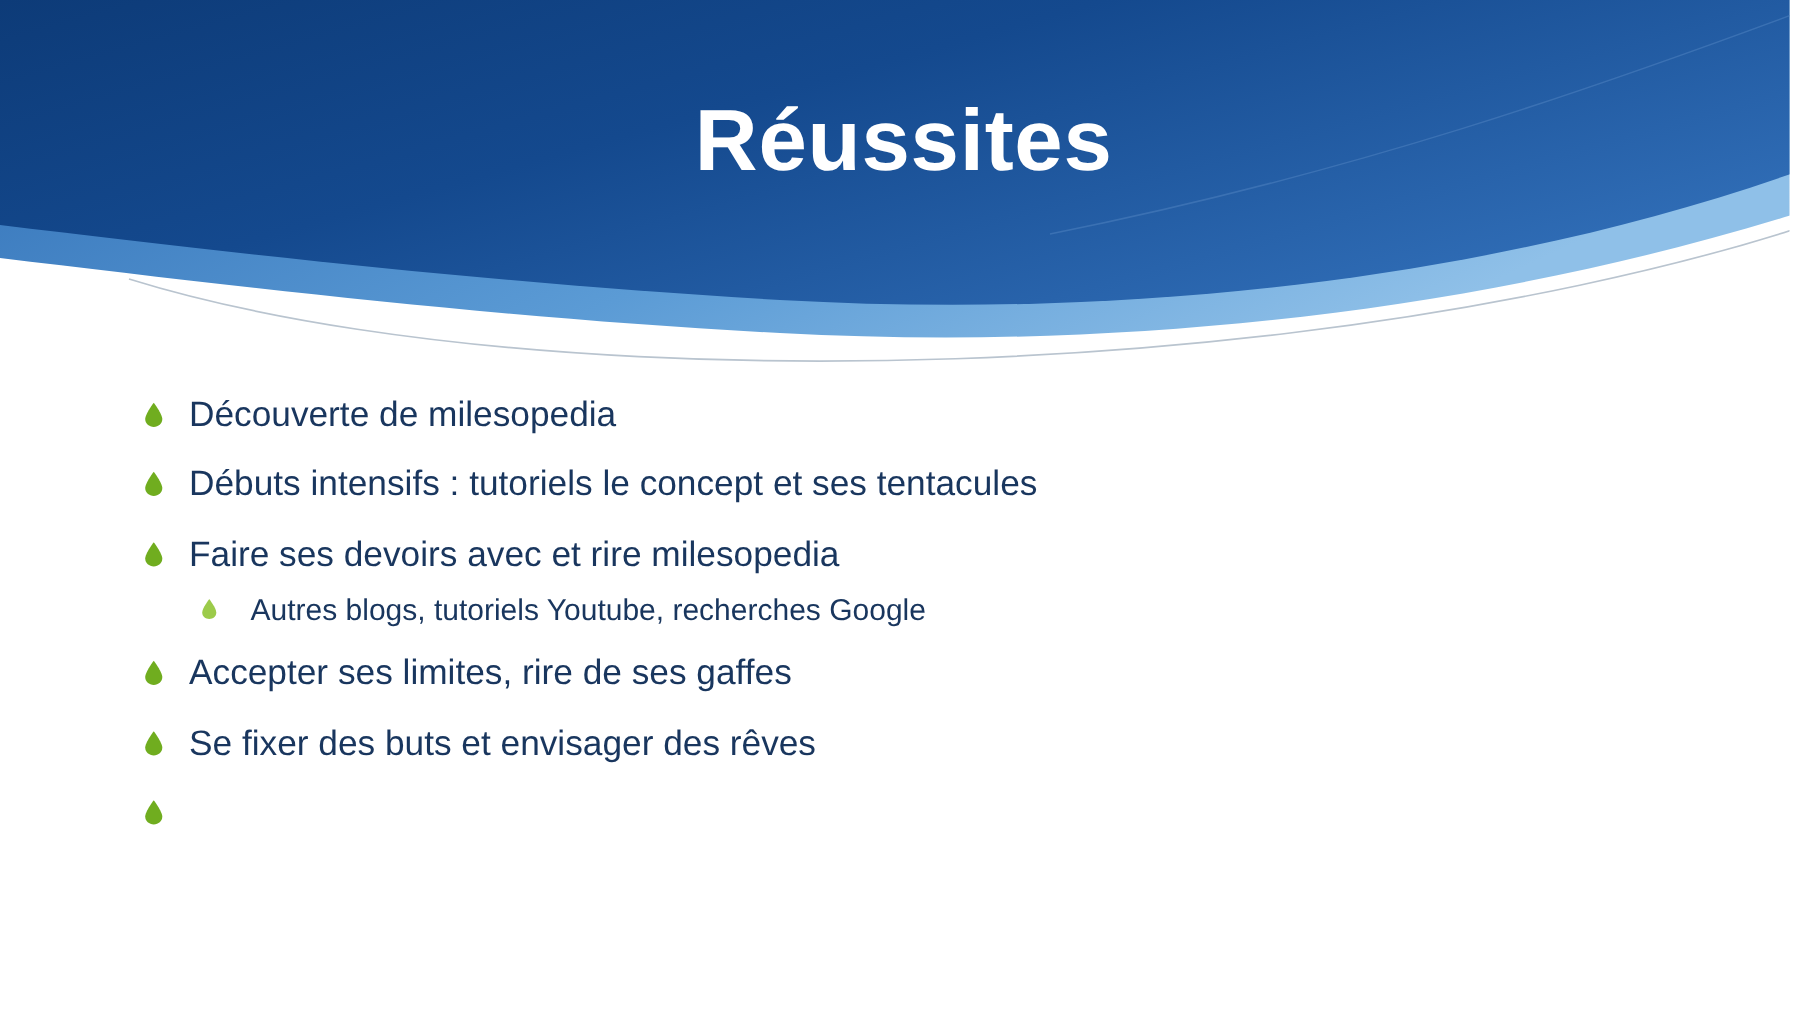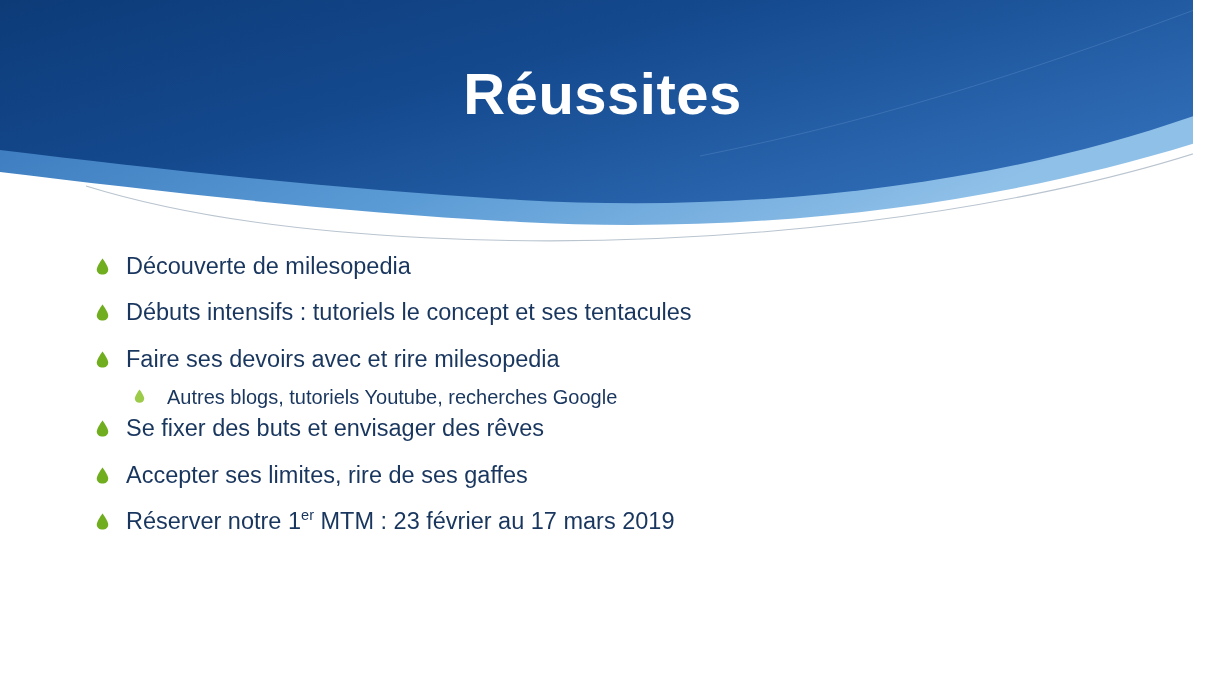--- a/index.html
+++ b/index.html
@@ -39,35 +39,35 @@
     font-size: 58px;
     font-weight: bold;
     letter-spacing: 0.5px;
     line-height: 1.1;
     z-index: 5;
   }
   
   .content {
     position: absolute;
     left: 96px;
-    top: 252px;
+    top: 262px;
     width: 1020px;
   }
   .bullet-row {
     display: flex;
     align-items: flex-start;
     margin-bottom: 16px;
   }
   .bullet-row.lvl1 {
     margin-bottom: 17px;
   }
   .bullet-row.lvl2 {
     margin-left: 38px;
     margin-top: -6px;
-    margin-bottom: 4px;
+    margin-bottom: 14px;
   }
   .marker {
     flex: 0 0 auto;
     width: 30px;
     display: flex;
     justify-content: flex-start;
     align-items: center;
     padding-top: 6px;
   }
   .lvl2 .marker {
@@ -162,35 +162,34 @@
       </span>
       <span class="text">Autres blogs, tutoriels Youtube, recherches Google</span>
     </div>
 
     <div class="bullet-row lvl1">
       <span class="marker">
         <svg class="drop" width="13" height="17" viewBox="0 0 13 17" xmlns="http://www.w3.org/2000/svg">
           <path d="M6.5 0.5 C6.5 0.5 12.2 8.0 12.2 11.4 C12.2 14.6 9.6 16.6 6.5 16.6 C3.4 16.6 0.8 14.6 0.8 11.4 C0.8 8.0 6.5 0.5 6.5 0.5 Z" fill="#70ad1f"></path>
         </svg>
       </span>
+      <span class="text">Accepter ses limites, rire de ses gaffes</span>
+    </div>
+
+    <div class="bullet-row lvl1">
+      <span class="marker">
+        <svg class="drop" width="13" height="17" viewBox="0 0 13 17" xmlns="http://www.w3.org/2000/svg">
+          <path d="M6.5 0.5 C6.5 0.5 12.2 8.0 12.2 11.4 C12.2 14.6 9.6 16.6 6.5 16.6 C3.4 16.6 0.8 14.6 0.8 11.4 C0.8 8.0 6.5 0.5 6.5 0.5 Z" fill="#70ad1f"></path>
+        </svg>
+      </span>
       <span class="text">Se fixer des buts et envisager des rêves</span>
     </div>
 
     <div class="bullet-row lvl1">
       <span class="marker">
         <svg class="drop" width="13" height="17" viewBox="0 0 13 17" xmlns="http://www.w3.org/2000/svg">
           <path d="M6.5 0.5 C6.5 0.5 12.2 8.0 12.2 11.4 C12.2 14.6 9.6 16.6 6.5 16.6 C3.4 16.6 0.8 14.6 0.8 11.4 C0.8 8.0 6.5 0.5 6.5 0.5 Z" fill="#70ad1f"></path>
         </svg>
       </span>
-      <span class="text">Accepter ses limites, rire de ses gaffes</span>
-    </div>
-
-    <div class="bullet-row lvl1">
-      <span class="marker">
-        <svg class="drop" width="13" height="17" viewBox="0 0 13 17" xmlns="http://www.w3.org/2000/svg">
-          <path d="M6.5 0.5 C6.5 0.5 12.2 8.0 12.2 11.4 C12.2 14.6 9.6 16.6 6.5 16.6 C3.4 16.6 0.8 14.6 0.8 11.4 C0.8 8.0 6.5 0.5 6.5 0.5 Z" fill="#70ad1f"></path>
-        </svg>
-      </span>
-      <span class="text"><span>Réserver notre 1</span><sup>er</sup><span> MTM : 23 février au 17 mars 2019</span></span>
     </div>
 
   </div>
 </div>
 
 </body></html>

